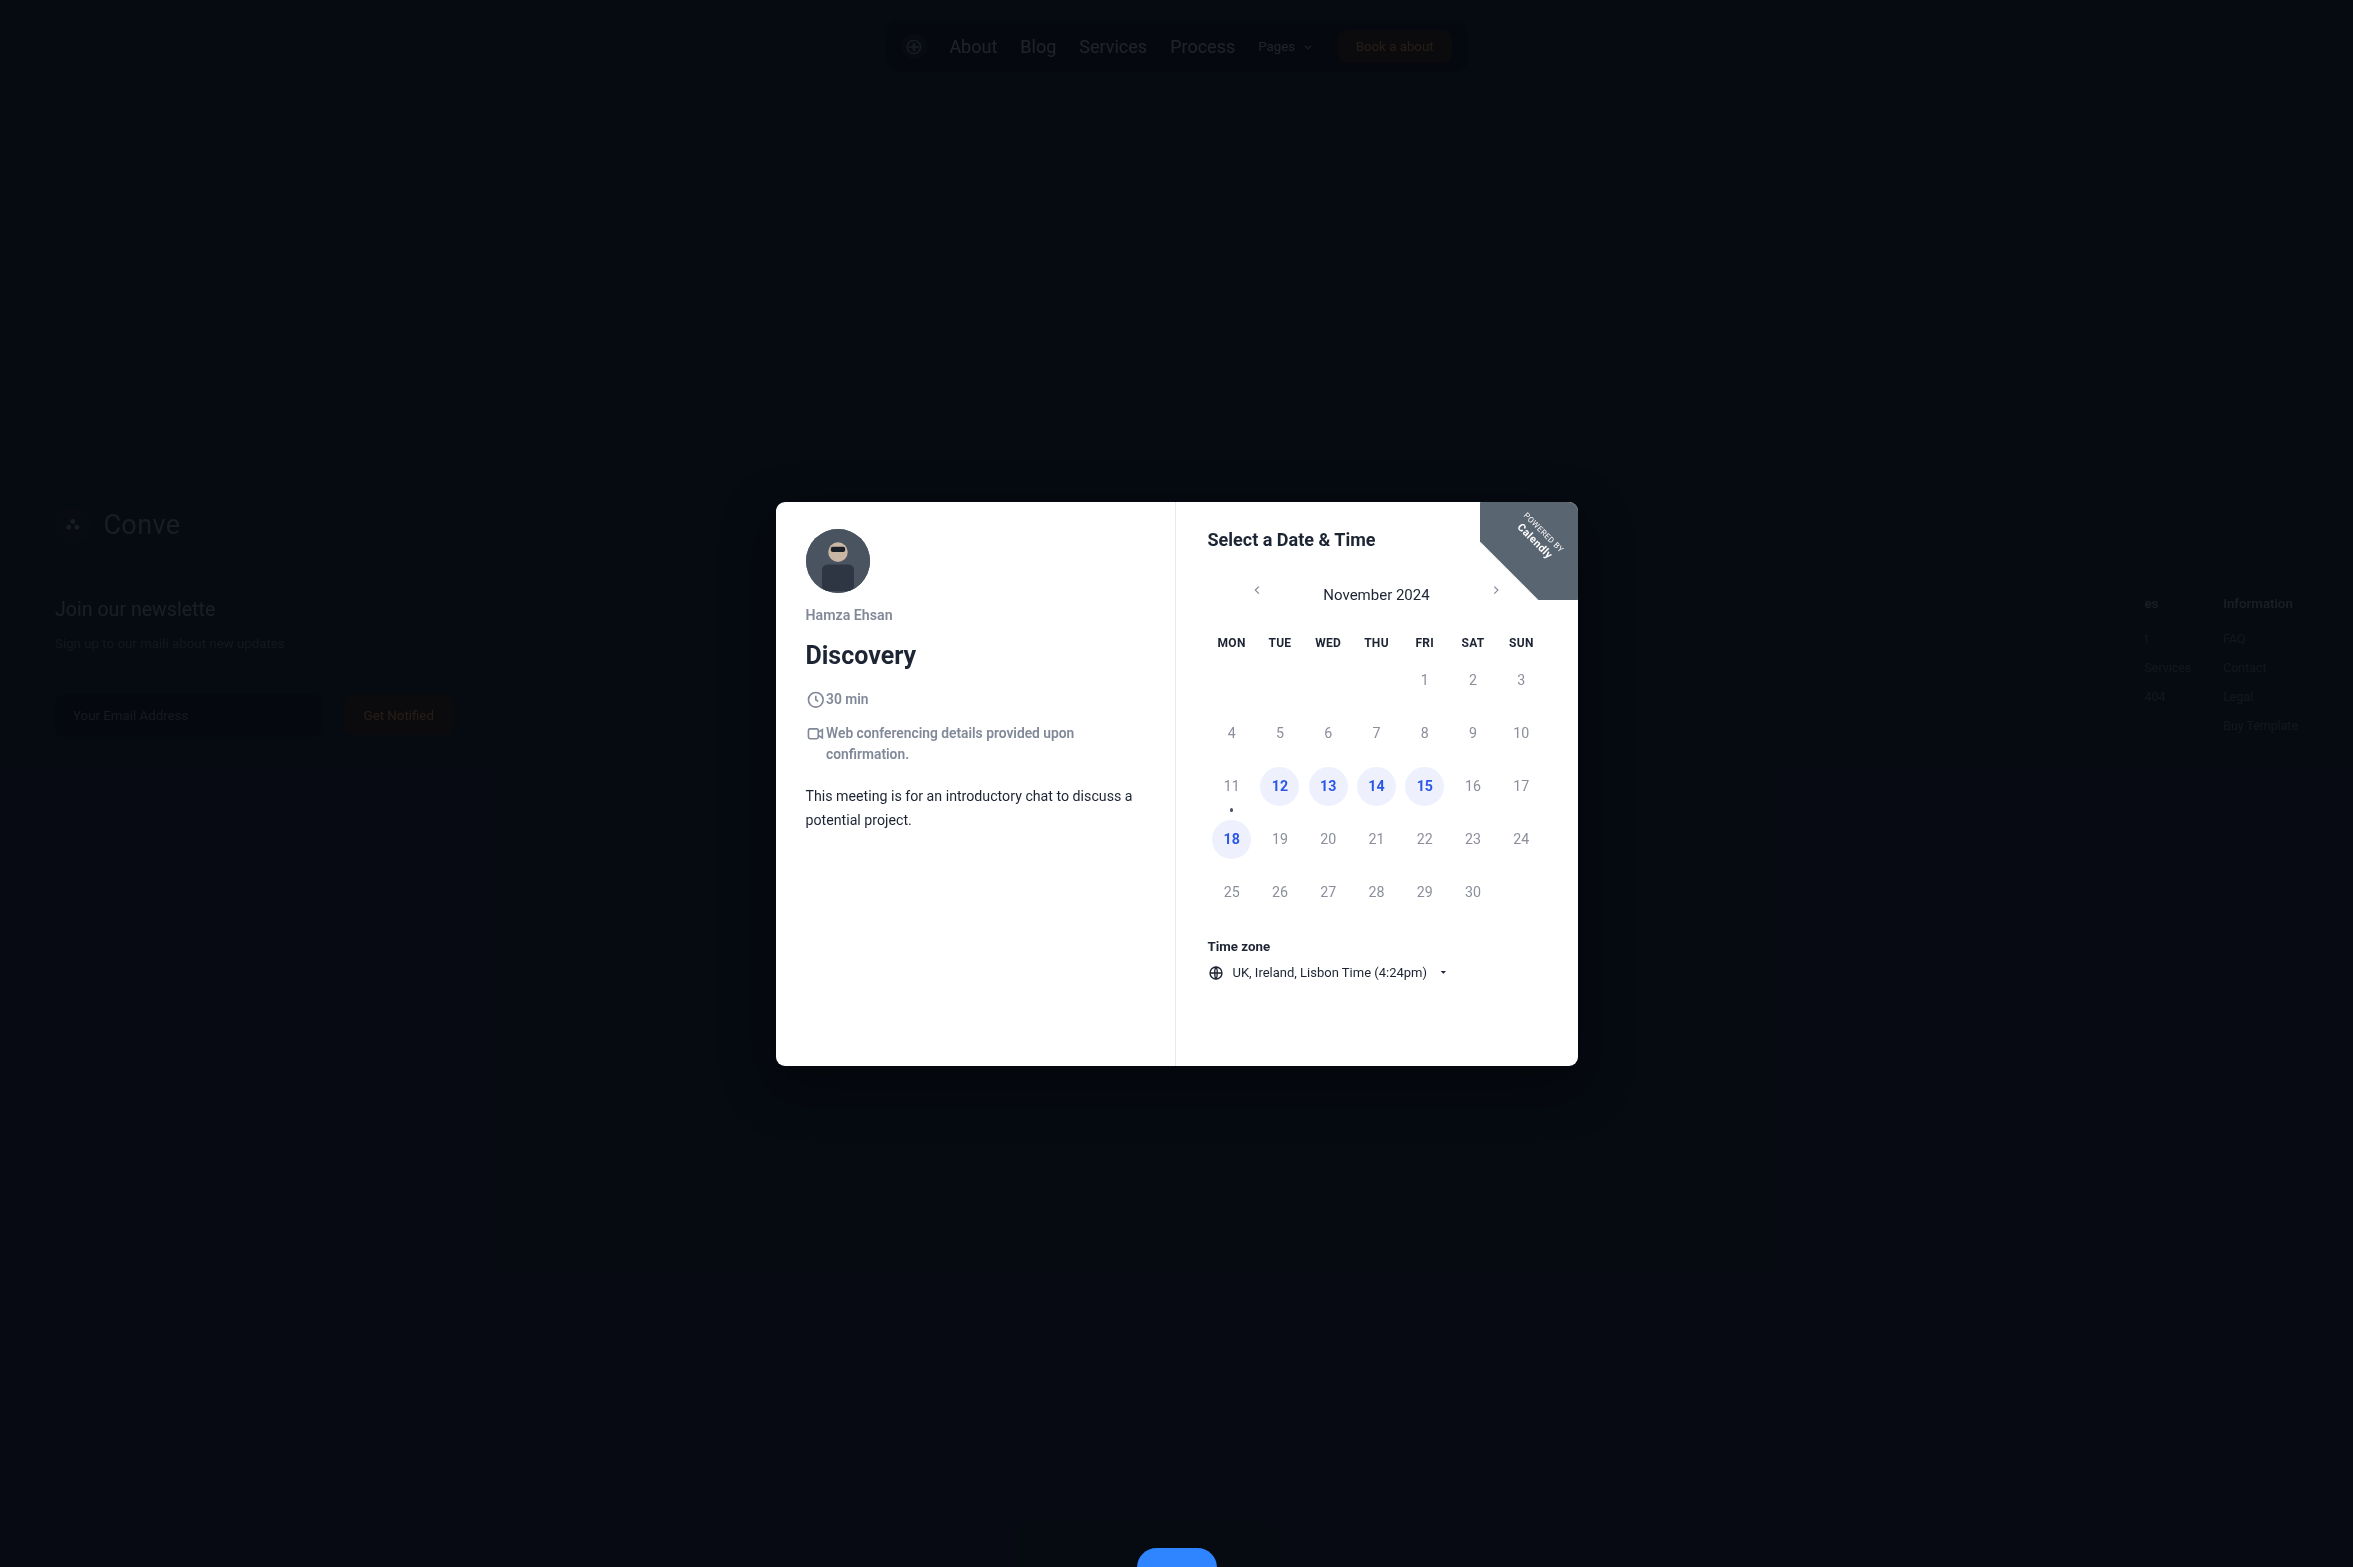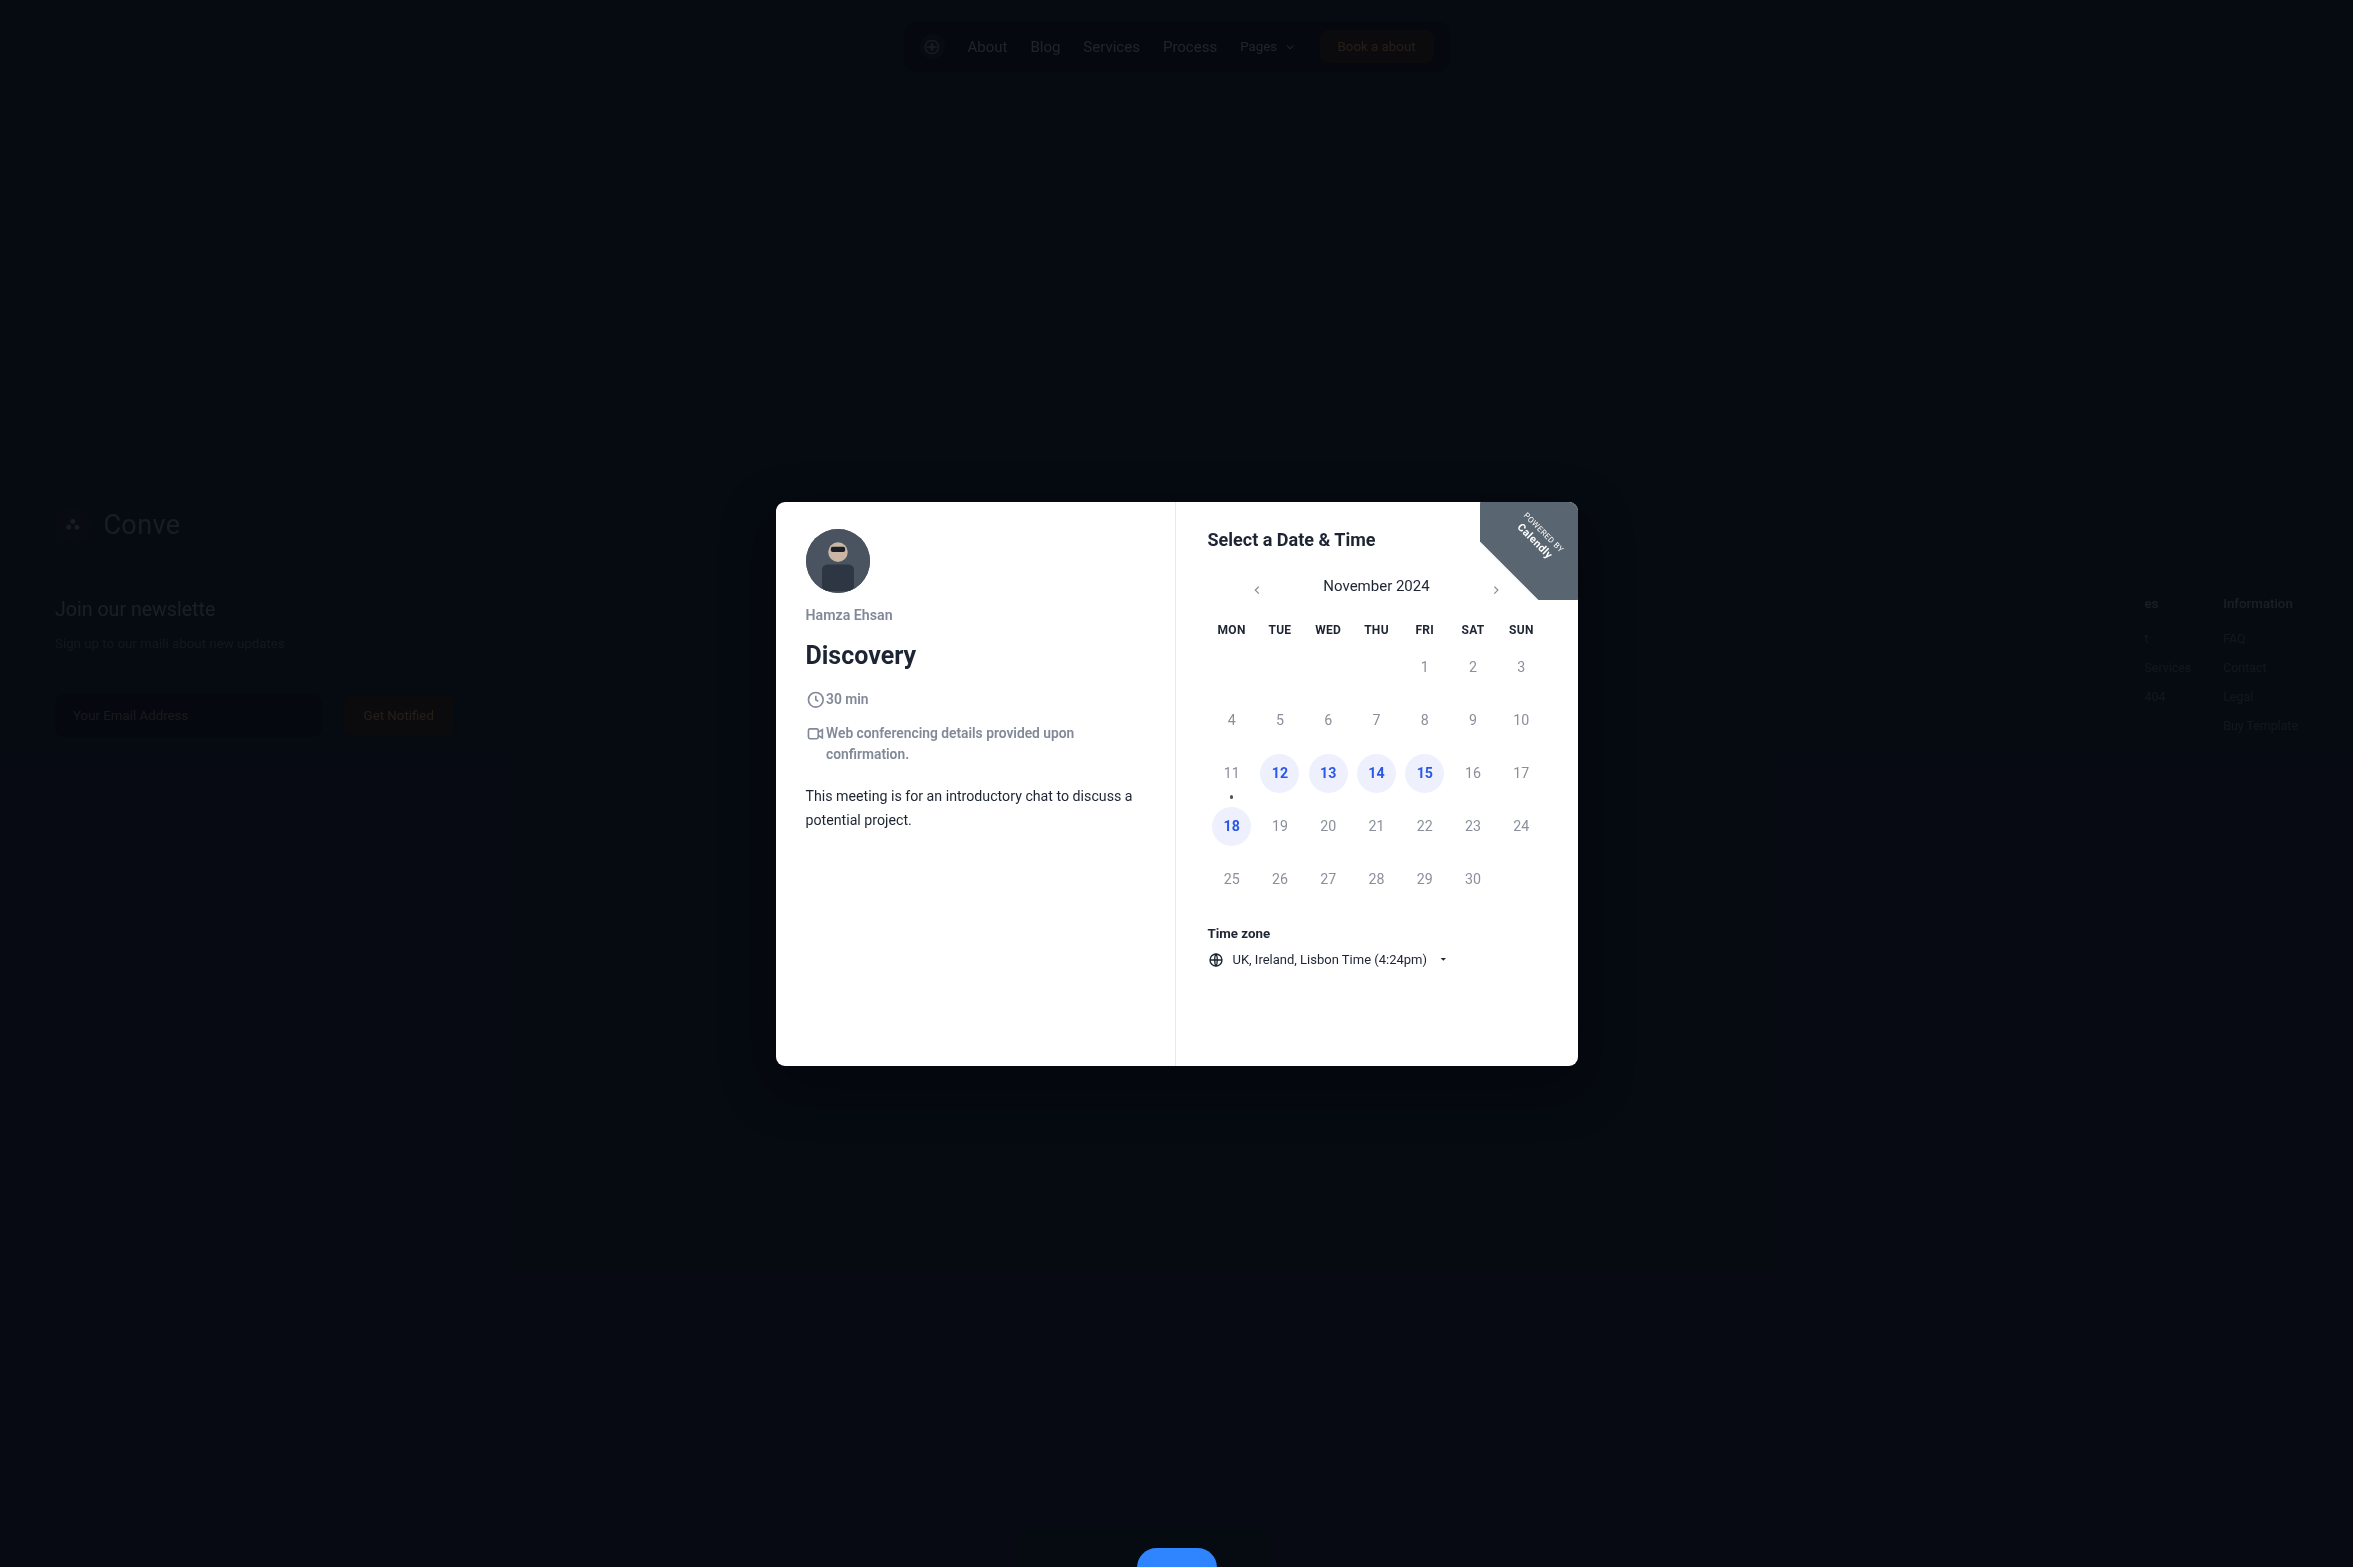--- a/index.html
+++ b/index.html
@@ -23,21 +23,21 @@
     background:rgba(15,20,31,.85);
     border-radius:12.4px;
     padding:9px 16px;
     display:flex; align-items:center; gap:23px;
   }
   .nav .logo {
     width:25px;height:25px;border-radius:50%;
     background:#1f2732;display:flex;align-items:center;justify-content:center;
   }
   .nav .logo svg{width:16px;height:16px;}
-  .nav a.link{color:#a7b0c0;text-decoration:none;font-size:15px;}
+  .nav a.link{color:#a7b0c0;text-decoration:none;font-size:18px;}
   .nav .pages{display:flex;align-items:center;gap:7.1px;color:#a7b0c0;font-size:13.3px;}
   .nav .cta{
     background:#2f2419; color:#c58a4f;
     padding:9px 18px;border-radius:9px;font-size:13.3px;
   }
 
   .footer{
     position:absolute;
     left:55px; right:55px; top:507px;
     color:#6b7384;
@@ -113,21 +113,21 @@
     position:absolute;top:-49px;right:-49px;width:138px;height:138px;
     background:#5a6572;transform:rotate(45deg);
   }
   .corner .txt{
     position:absolute;top:24px;right:-5.3px;transform:rotate(45deg);
     text-align:center;color:#fff;font-size:8px;letter-spacing:0.4px;line-height:1.25;
     width:89px;
   }
   .corner .txt b{font-size:10.7px;display:block;}
   .sel-title{color:#1d2433;font-size:18px;font-weight:700;margin-bottom:27px;}
-  .month-row{display:flex;align-items:flex-start;justify-content:center;gap:53px;margin-bottom:19px;}
+  .month-row{display:flex;align-items:flex-end;justify-content:center;gap:53px;margin-bottom:32px;}
   .month-btn{width:27px;height:27px;border-radius:50%;display:flex;align-items:center;justify-content:center;color:#808793;cursor:pointer;}
   .month-name{color:#1d2433;font-size:15px;}
   .cal{width:100%;}
   .dow{display:grid;grid-template-columns:repeat(7,1fr);margin-bottom:10.7px;}
   .dow span{text-align:center;font-size:12px;letter-spacing:0.3px;color:#1d2433;font-weight:700;}
   .days{display:grid;grid-template-columns:repeat(7,1fr);row-gap:14.2px;}
   .day{
     height:39px;display:flex;align-items:center;justify-content:center;
     position:relative;
   }

